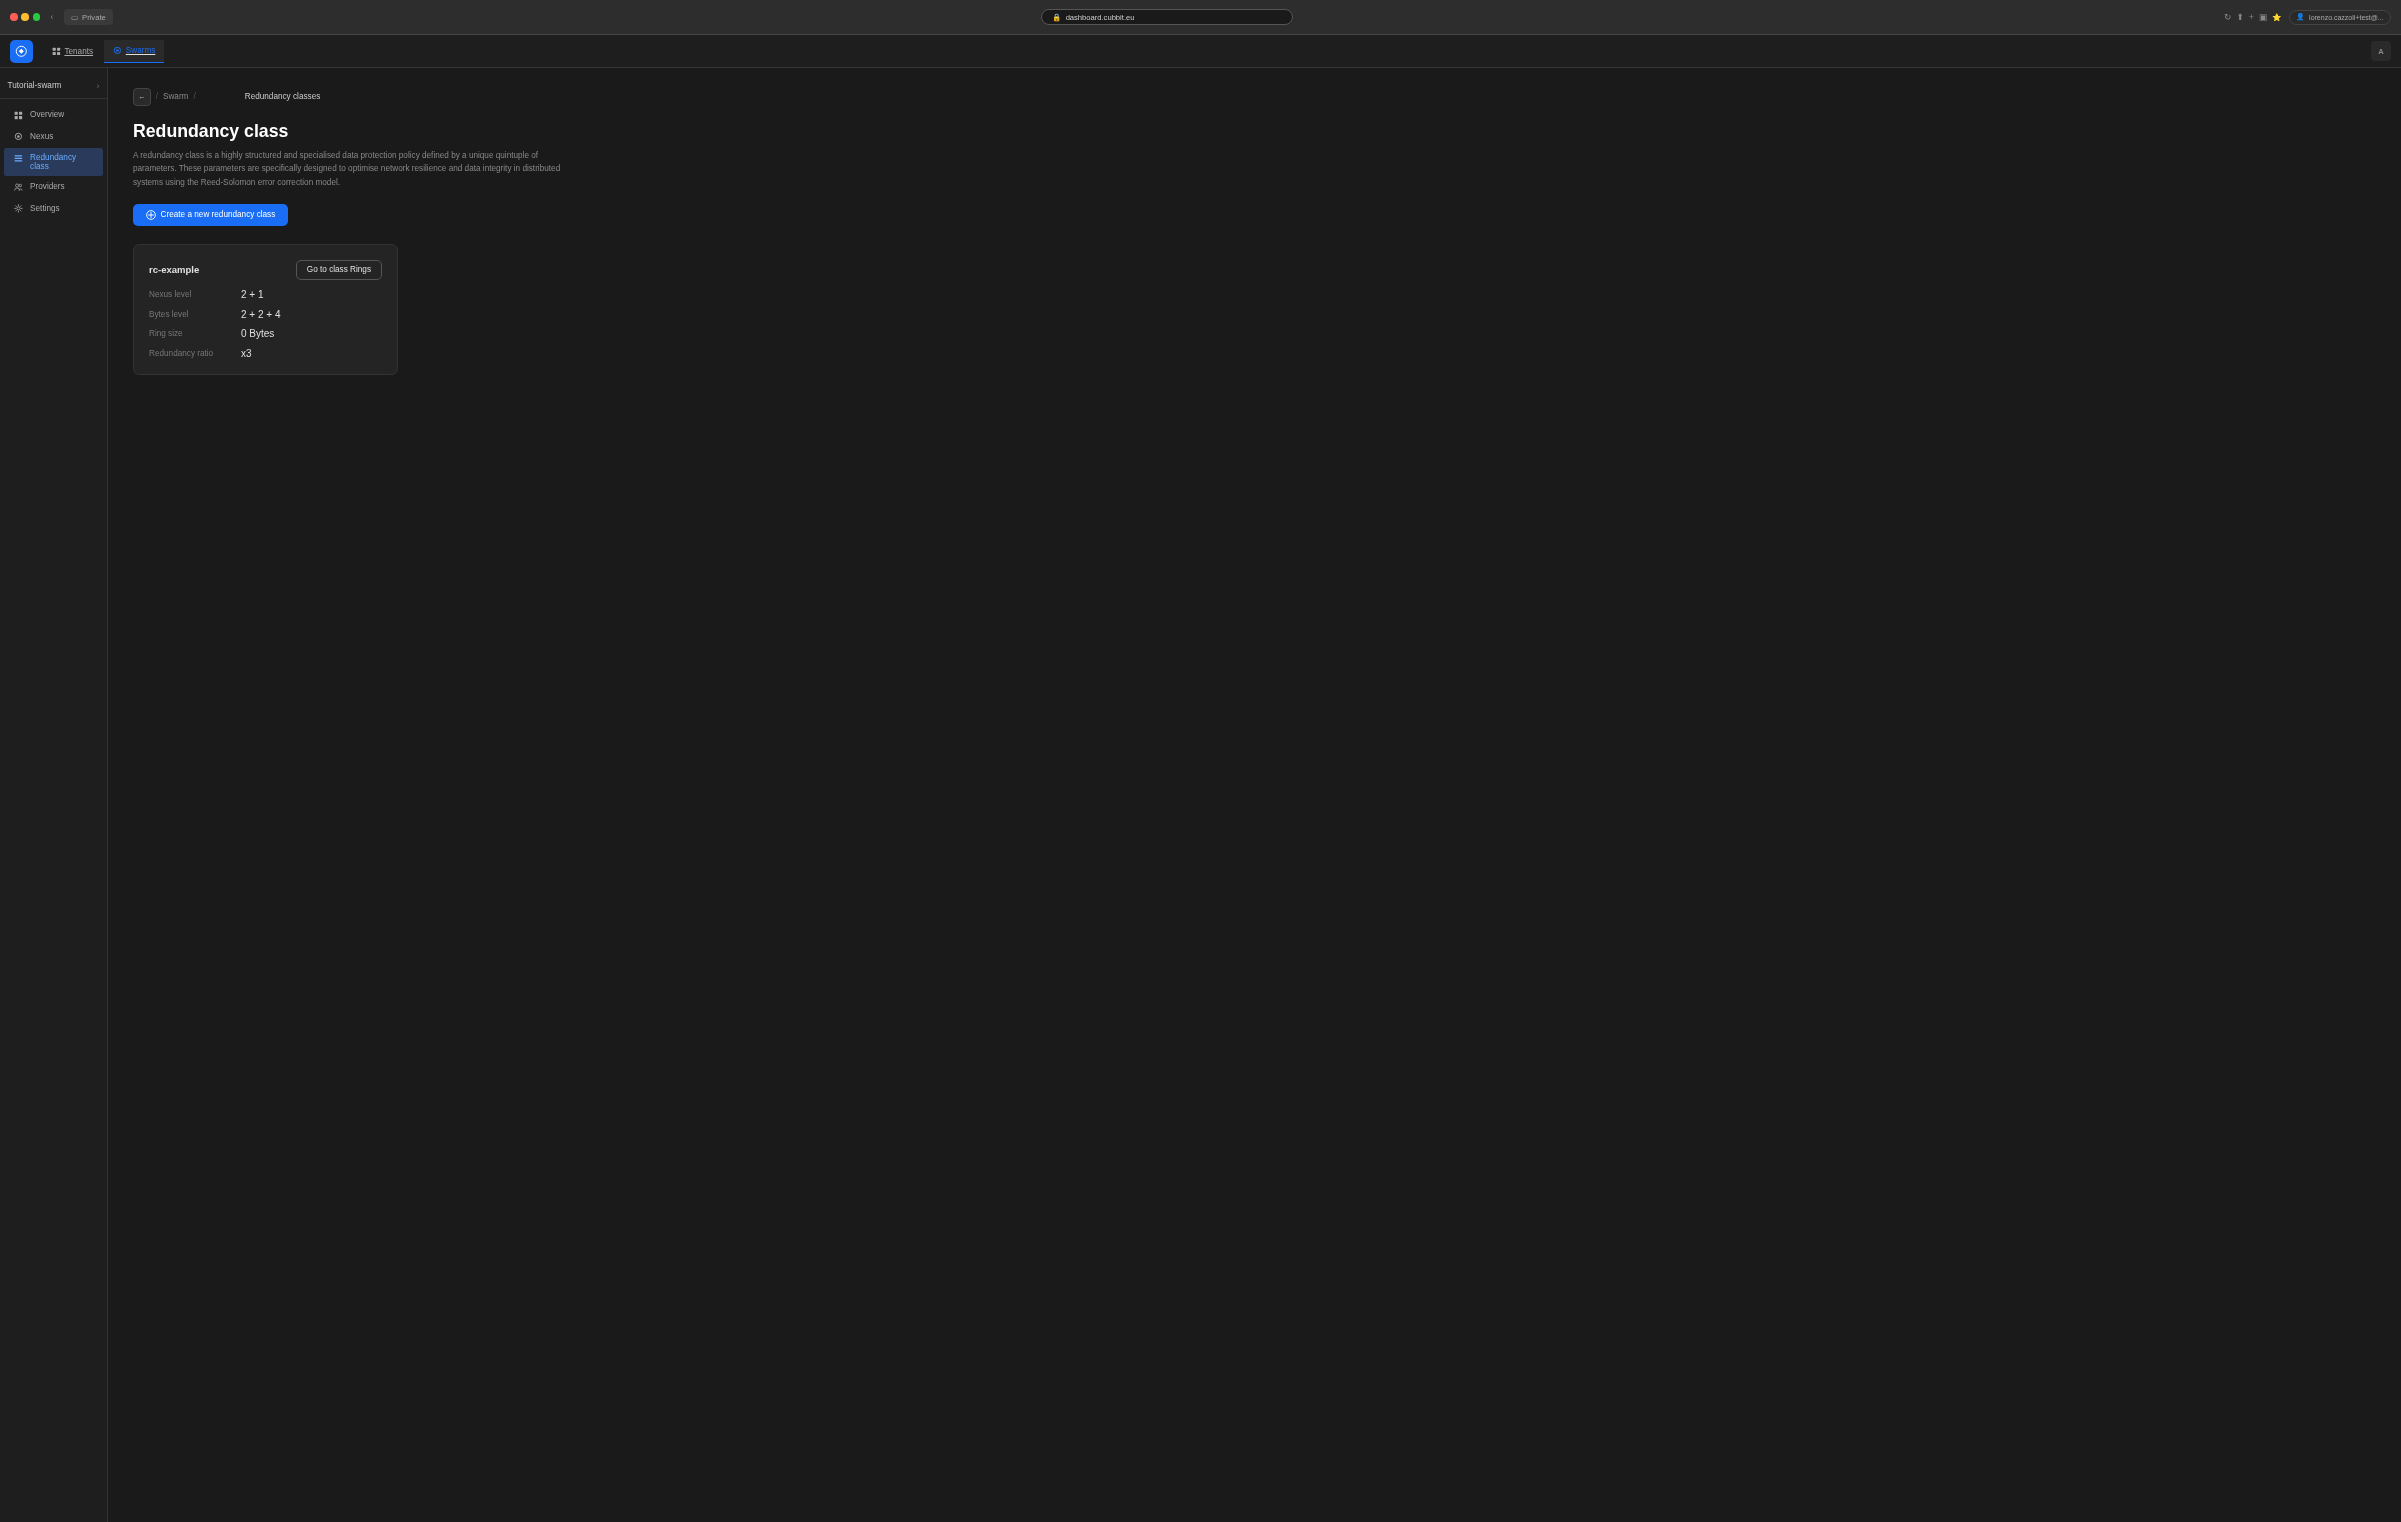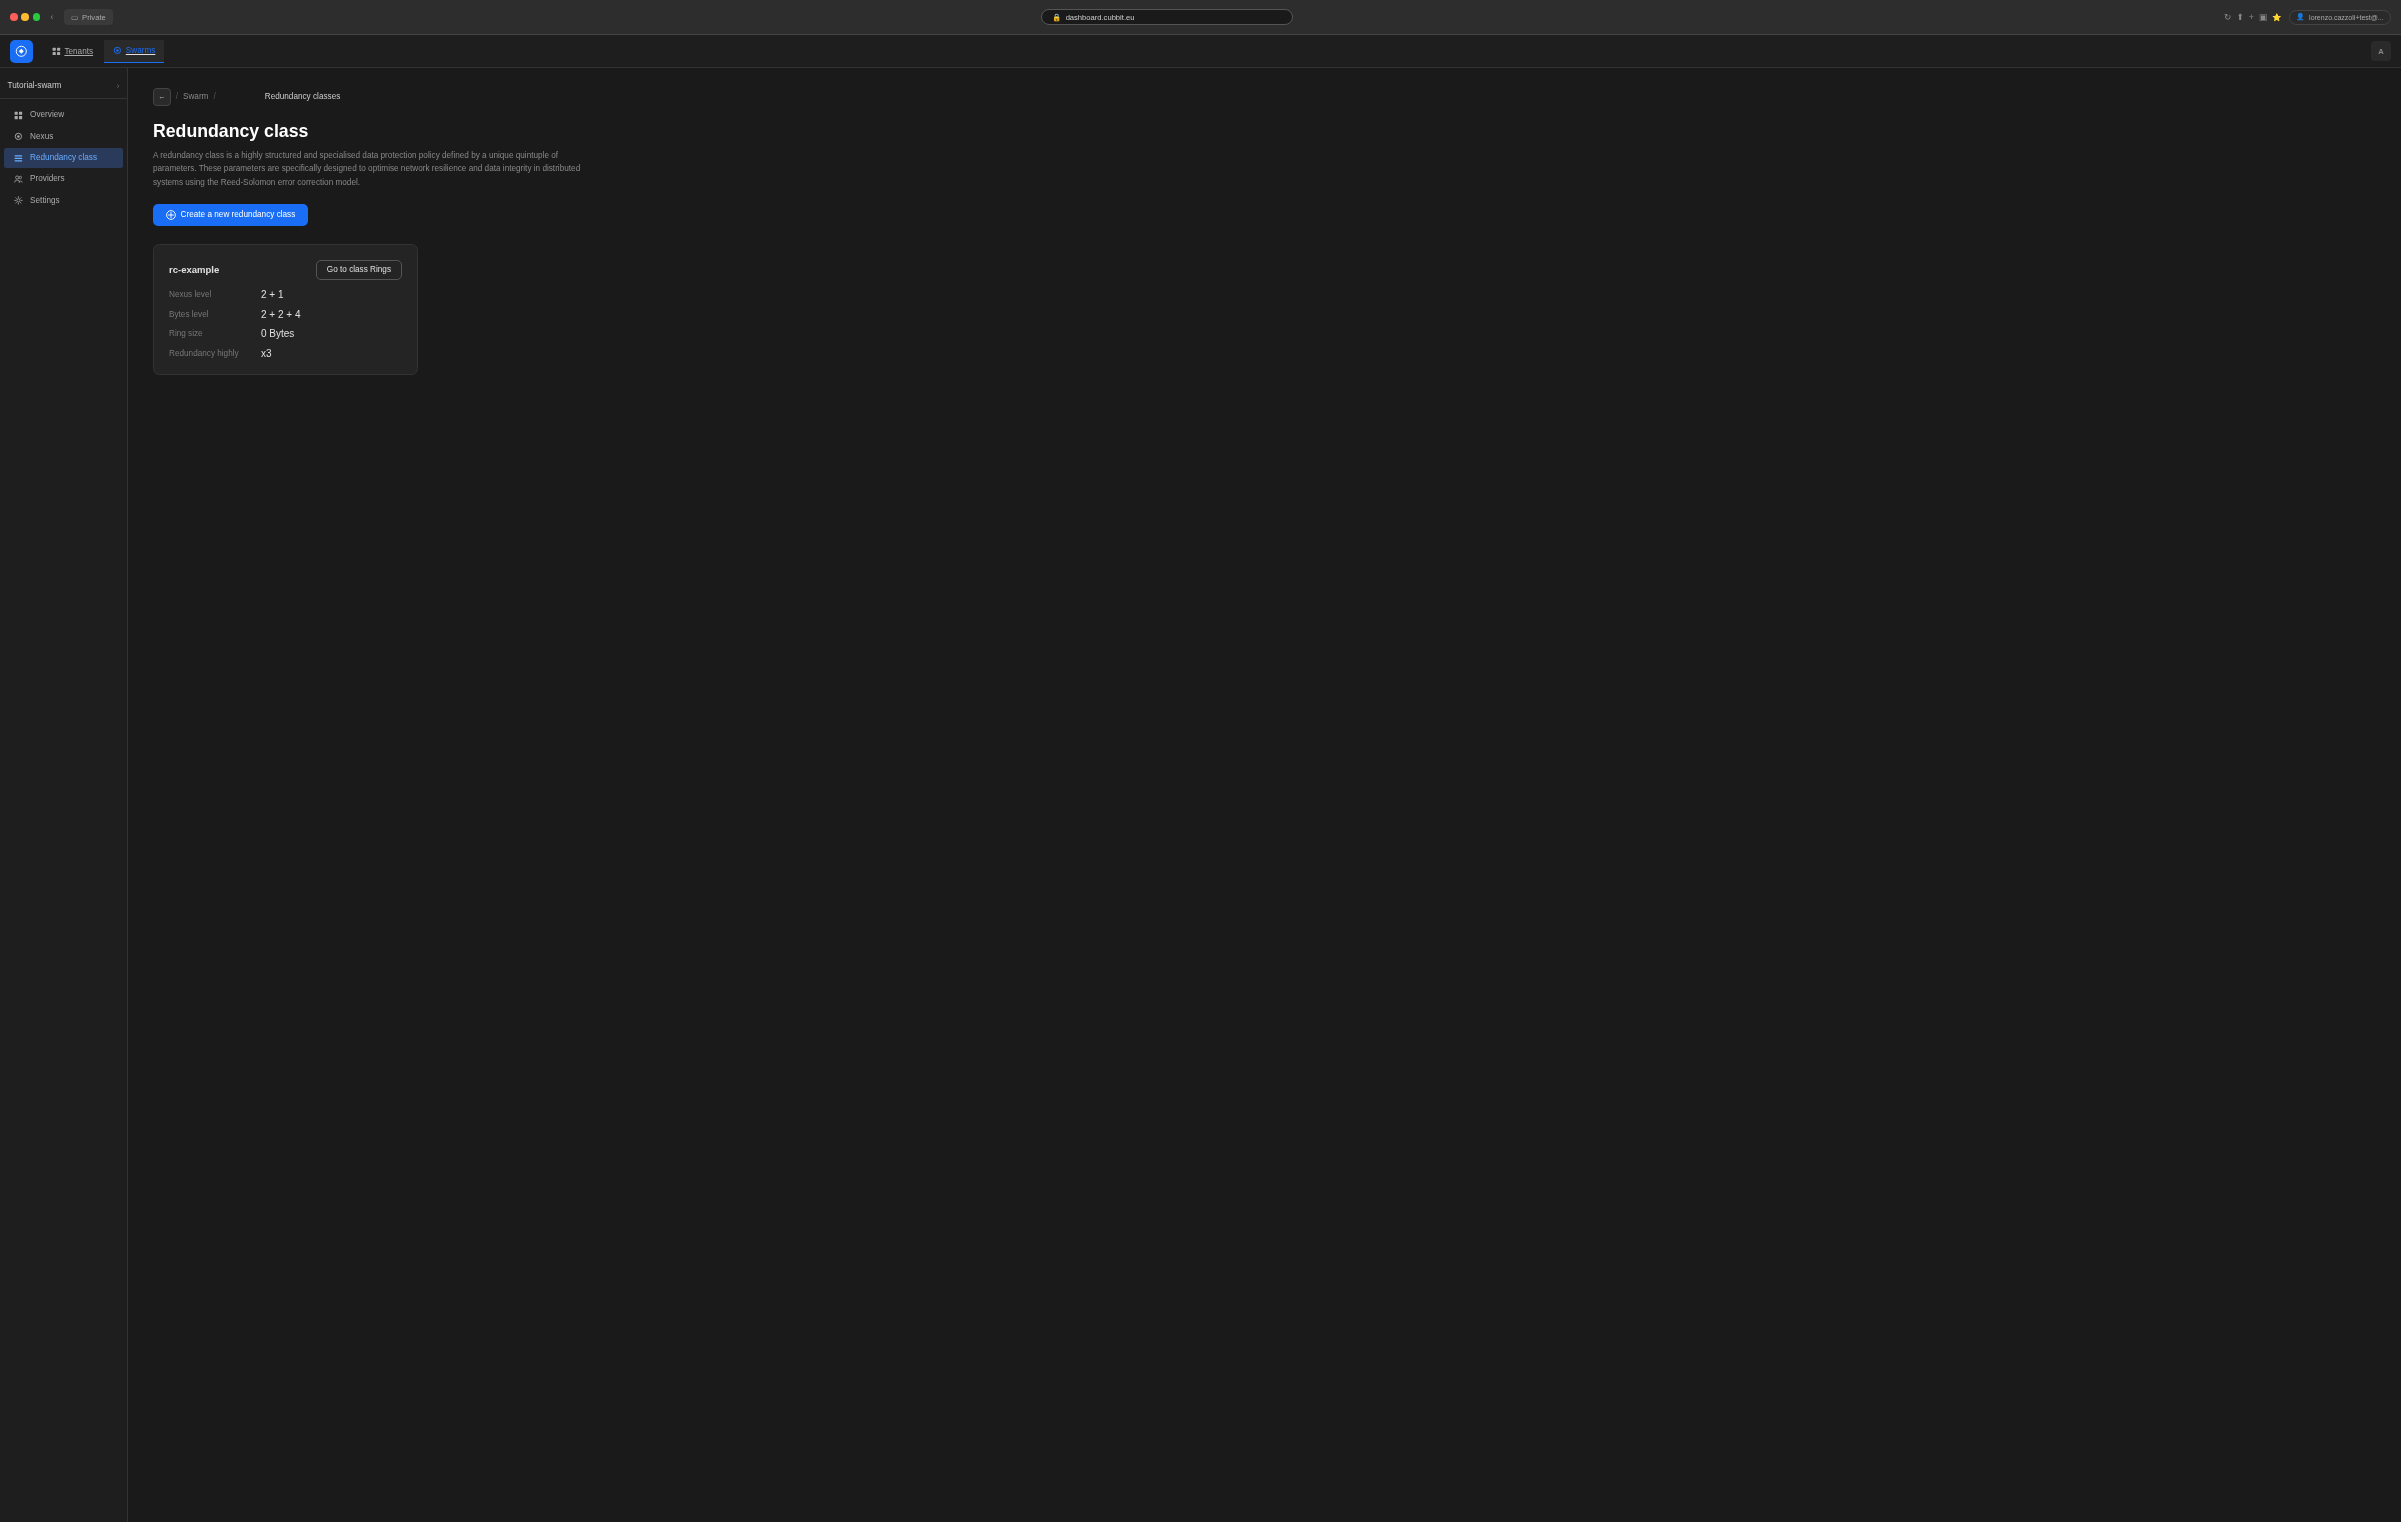--- a/index.html
+++ b/index.html
@@ -151,21 +151,21 @@
     }
 
     
     .main-layout {
       display: flex;
       height: calc(100vh - 68px);
     }
 
     
     .sidebar {
-      width: 128px;
+      width: 108px;
       background: #1e1e1e;
       border-right: 0.6px solid #333;
       padding: 7.6px 0;
       display: flex;
       flex-direction: column;
       gap: 1.3px;
     }
     .sidebar-header {
       padding: 5px 7.6px 7.6px;
       display: flex;
@@ -496,21 +496,21 @@
         </div>
         <div class="card-field">
           <span class="field-label">Bytes level</span>
           <span class="field-value">2 + 2 + 4</span>
         </div>
         <div class="card-field">
           <span class="field-label">Ring size</span>
           <span class="field-value">0 Bytes</span>
         </div>
         <div class="card-field">
-          <span class="field-label">Redundancy highly</span>
+          <span class="field-label">Redundancy ratio</span>
           <span class="field-value">x3</span>
         </div>
       </div>
     </div>
 
   </div>
 </div>
 
 
 </body></html>

